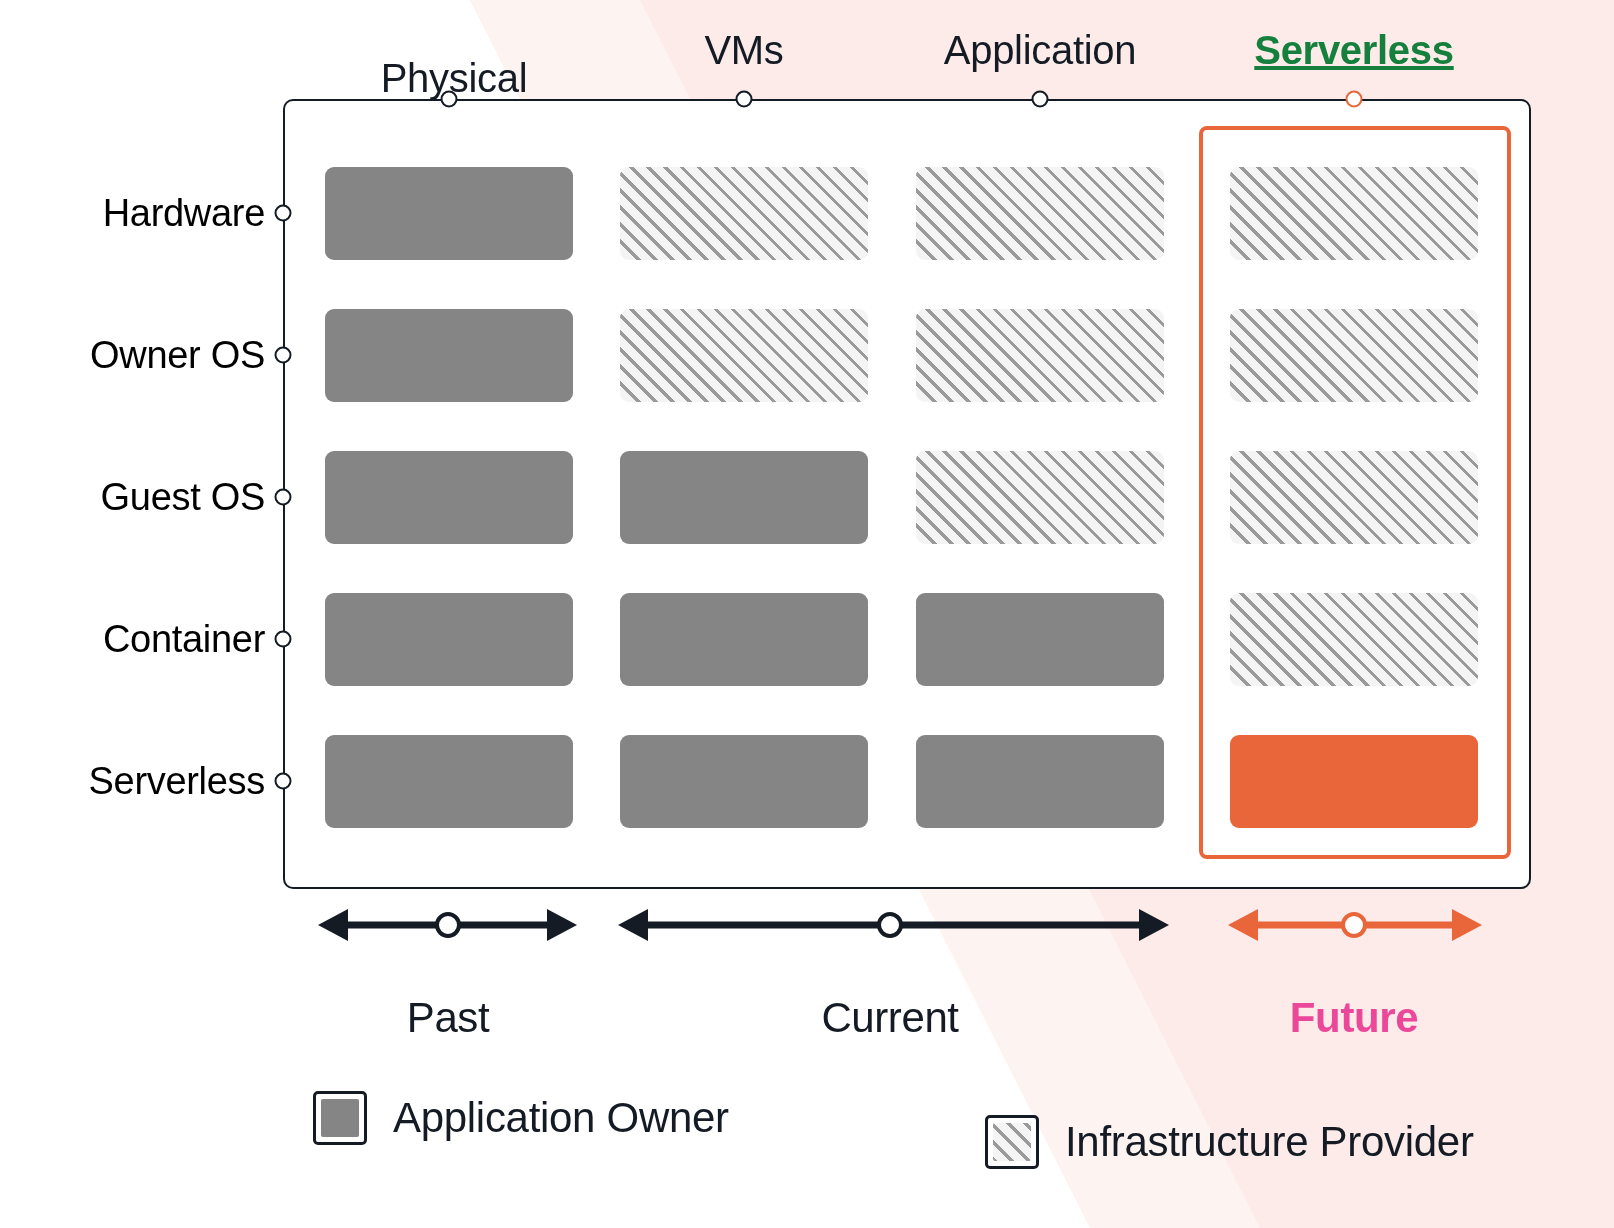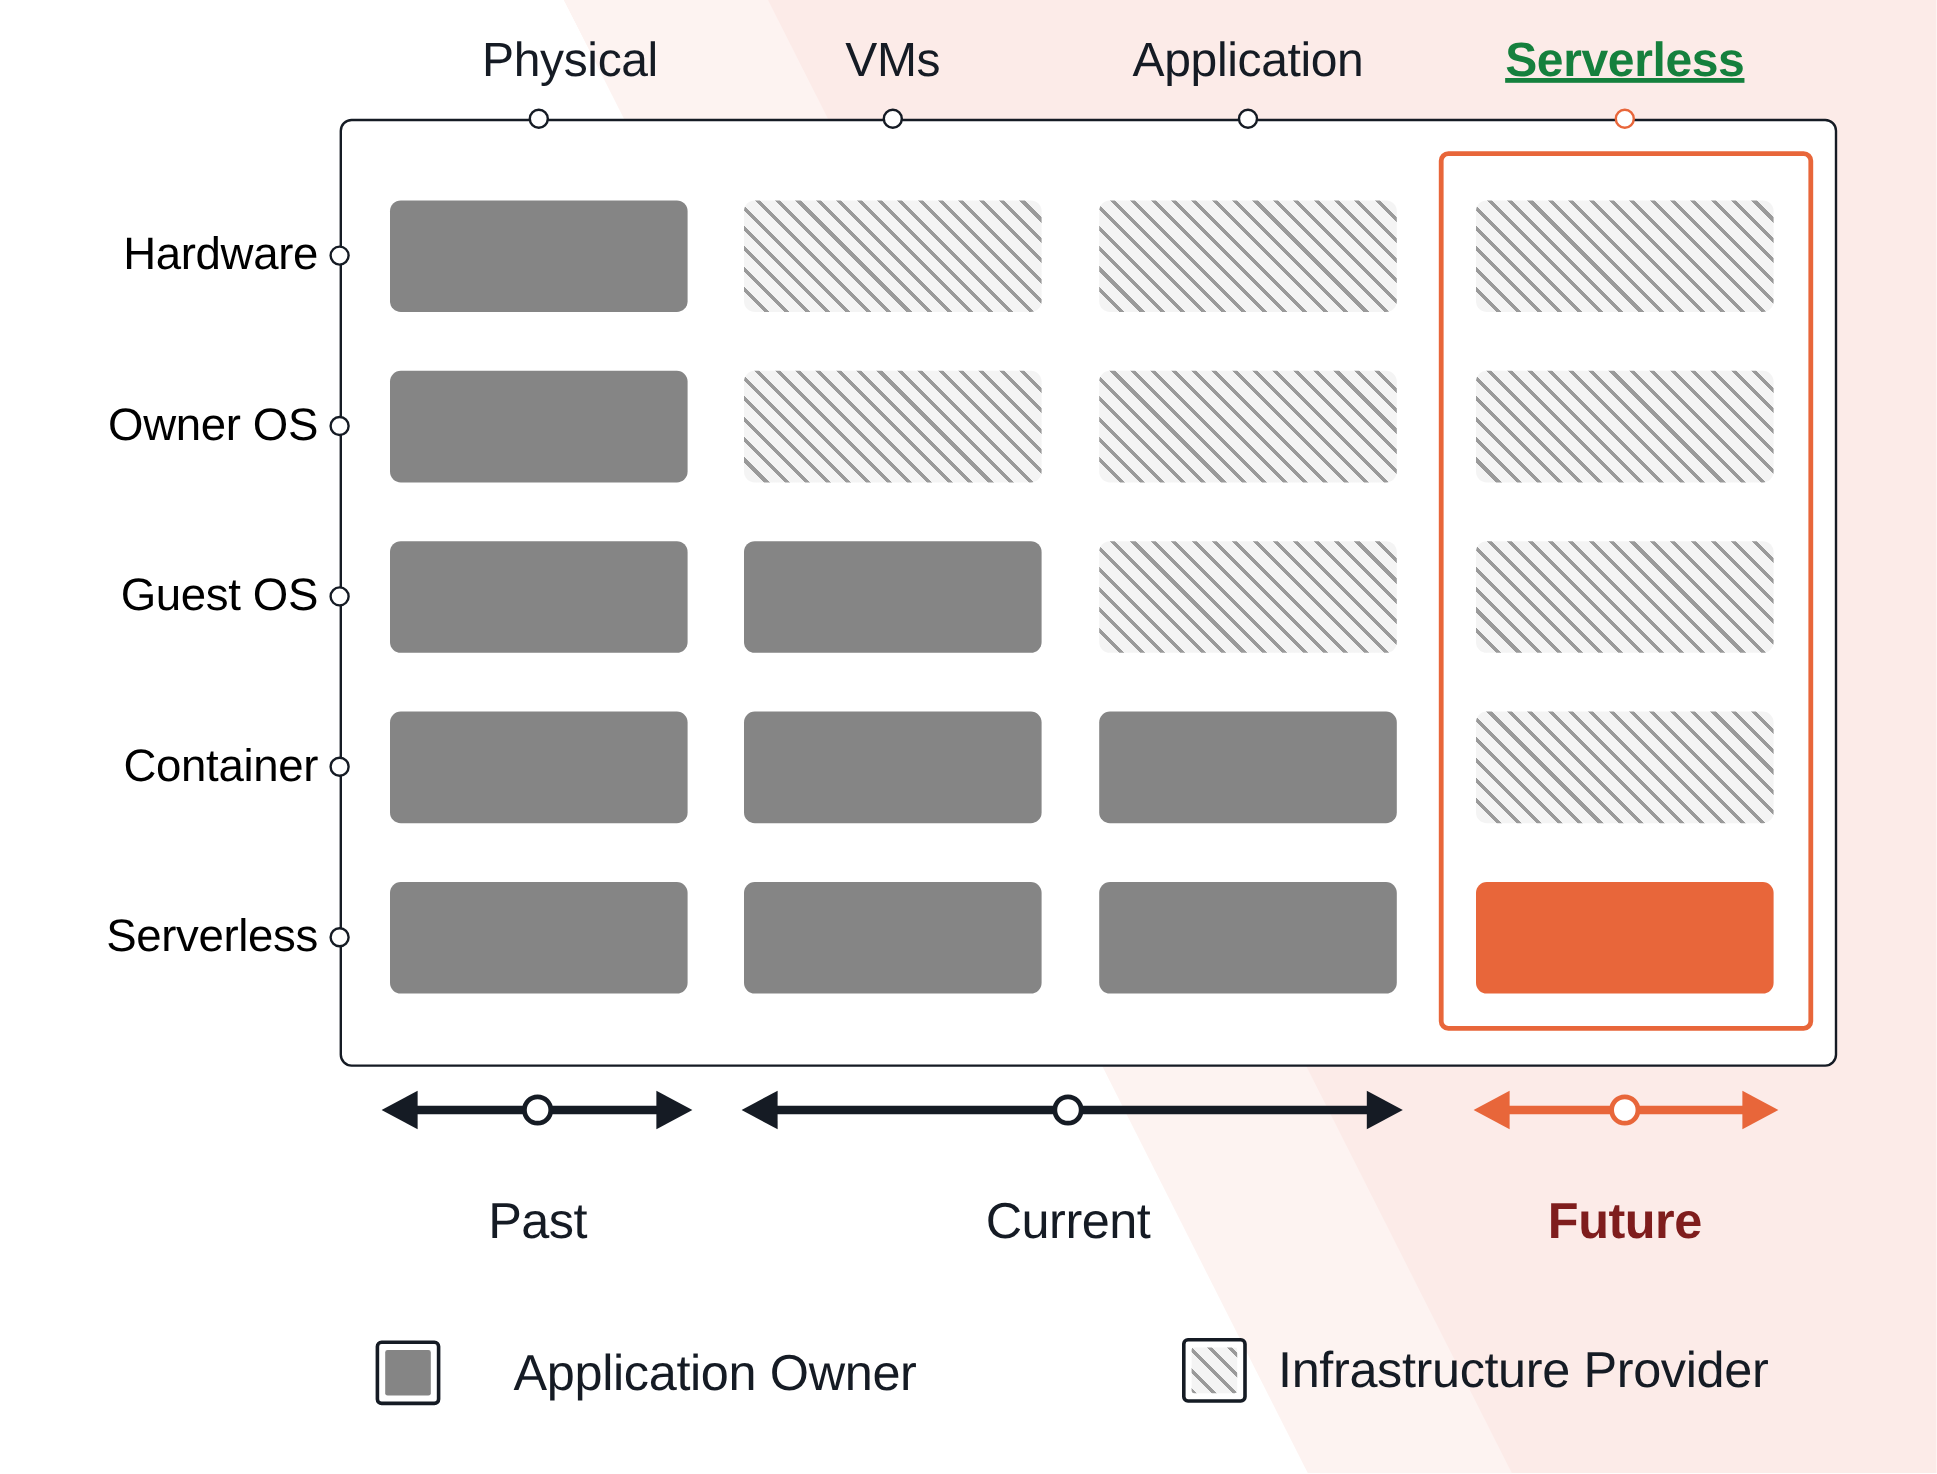--- a/index.html
+++ b/index.html
@@ -127,21 +127,21 @@
     position: absolute;
     transform: translateX(-50%);
     font-size: 42px;
     color: #151b24;
     white-space: nowrap;
     z-index: 4;
     letter-spacing: -0.4px;
     margin-top: 37px;
   }
   .timeline-label.accent {
-    color: #7f1d1d;
+    color: #ec4899;
     font-weight: bold;
   }
 
   
   .legend-item {
     position: absolute;
     display: flex;
     align-items: center;
     z-index: 4;
   }
@@ -185,21 +185,21 @@
 
   <svg class="bg-layer" width="1614" height="1228">
     <polygon points="470,0 1614,0 1614,1228 1100,1228" fill="#FCEBE8"></polygon>
     <polygon points="470,0 640,0 1260,1228 1090,1228" fill="#FDF3F1"></polygon>
   </svg>
 
   <div class="panel"></div>
 
   <div class="highlight-box"></div>
 
-  <div class="col-head" style="left:475px;">Physical</div>
+  <div class="col-head" style="left:454px;margin-top:28px;">Physical</div>
   <div class="col-head" style="left:744px;">VMs</div>
   <div class="col-head" style="left:1040px;">Application</div>
   <div class="col-head accent" style="left:1354px;">Serverless</div>
 
   <div class="node" style="left:449px;  top:99px;"></div>
   <div class="node" style="left:744px;  top:99px;"></div>
   <div class="node" style="left:1040px; top:99px;"></div>
   <div class="node accent" style="left:1354px; top:99px;"></div>
 
   <div class="row-label" style="top:213px;">Hardware</div>
@@ -260,21 +260,21 @@
       <polygon points="1228,925 1258,909 1258,941" fill="#E8663A"></polygon>
       <polygon points="1482,925 1452,909 1452,941" fill="#E8663A"></polygon>
       <circle cx="1354" cy="925" r="11" fill="#ffffff" stroke="#E8663A" stroke-width="4"></circle>
     </g>
   </svg>
 
   <div class="timeline-label" style="left:448px;  top:957px;">Past</div>
   <div class="timeline-label" style="left:890px;  top:957px;">Current</div>
   <div class="timeline-label accent" style="left:1354px; top:957px;">Future</div>
 
-  <div class="legend-item" style="left:313px; top:1117px;gap:35px;">
+  <div class="legend-item" style="left:313px; top:1091px;">
     <span class="legend-swatch sw-owner">
         <i></i>
       </span>
     <span class="legend-text">Application Owner</span>
   </div>
 
   <div class="legend-item" style="left:985px; top:1115px;">
     <span class="legend-swatch sw-provider">
         <i></i>
       </span>

